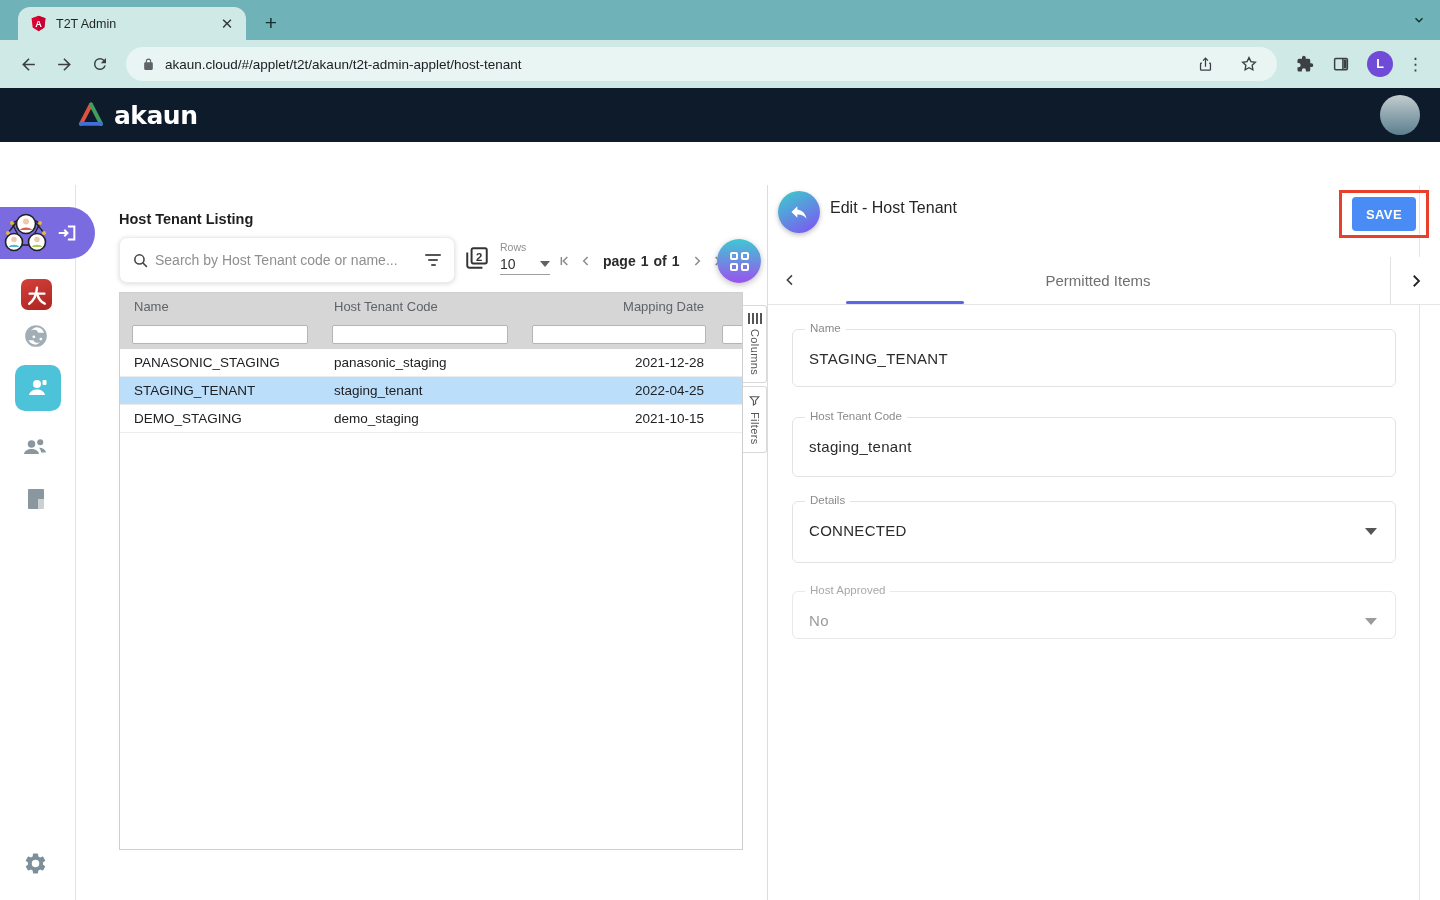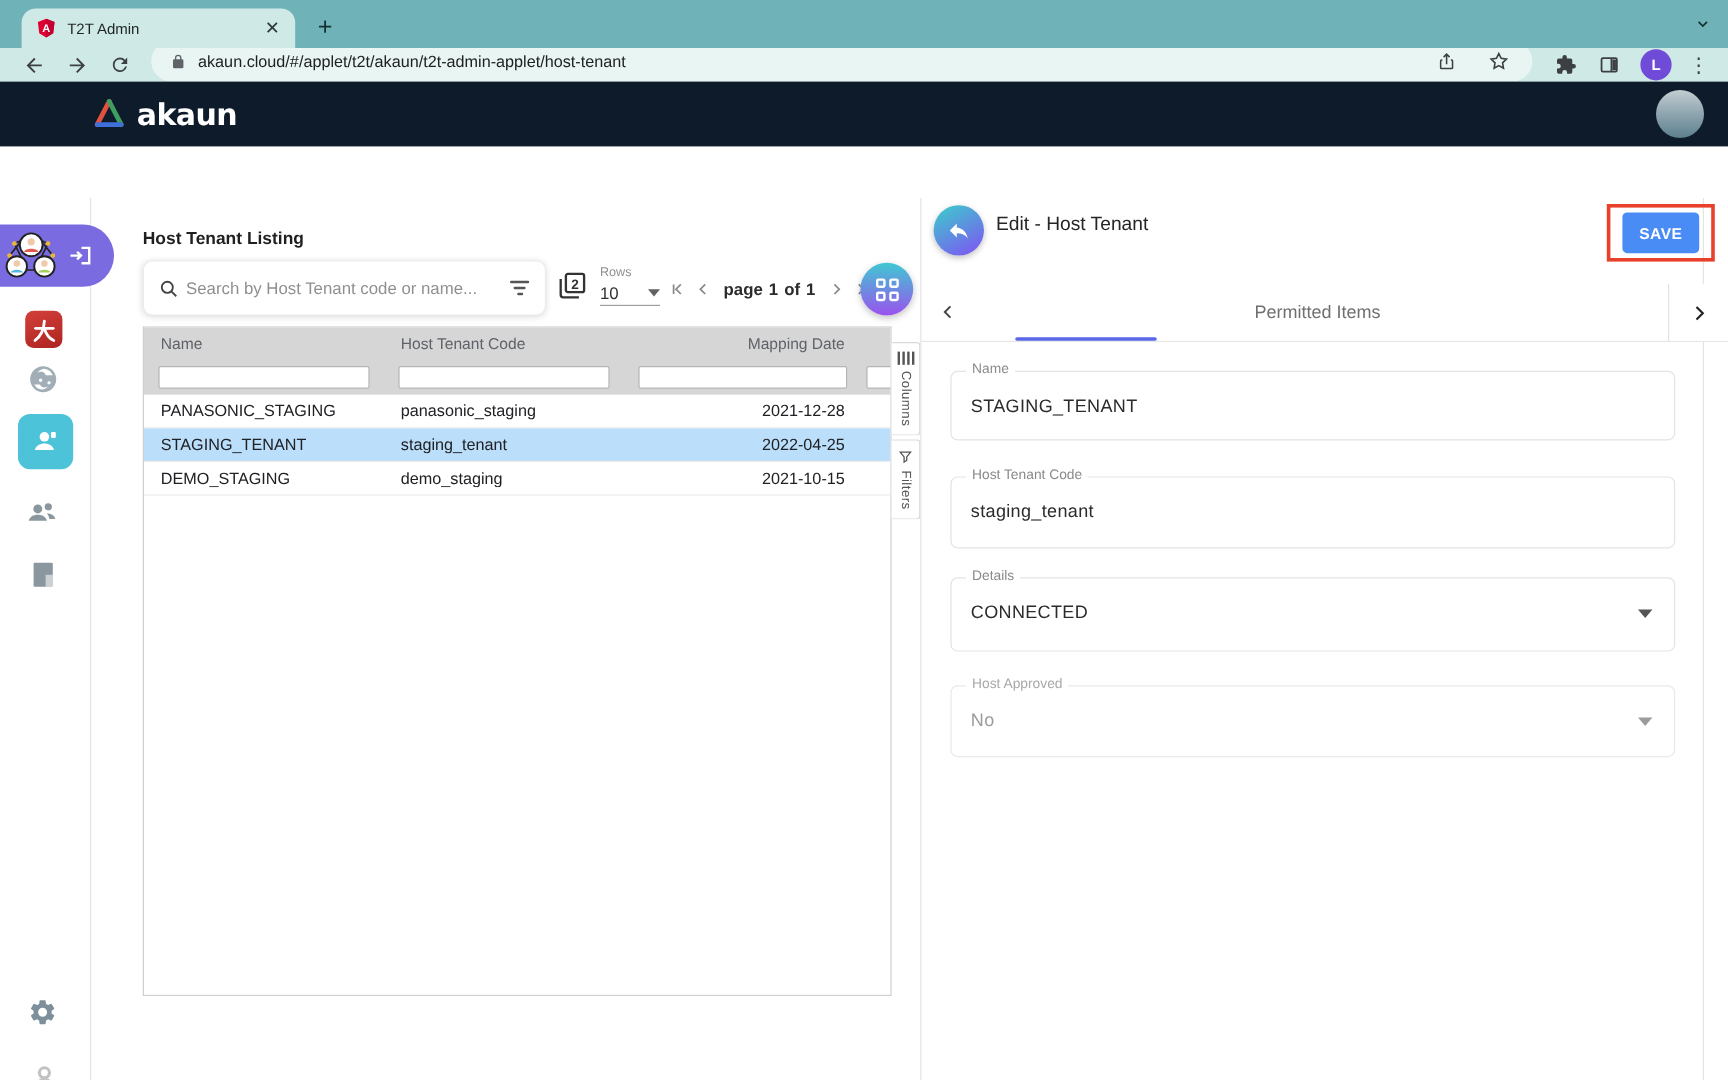--- a/index.html
+++ b/index.html
@@ -7,21 +7,21 @@
 
   
   .tabstrip { height:40px; background:#6fb2b8; position:relative; }
   .tab { position:absolute; left:18px; top:7px; width:228px; height:33px; background:#cfe9e7;
          border-radius:12px 12px 0 0; display:flex; align-items:center; padding:0 10px 0 12px; }
   .tab-title { font-size:12.5px; color:#1f2422; flex:1; margin-left:9px; white-space:nowrap; overflow:hidden; }
   .tab-close { font-size:15px; color:#2f3a38; width:18px; height:18px; line-height:17px; text-align:center; border-radius:50%; cursor:pointer; }
   .newtab { position:absolute; left:258px; top:10px; font-size:21px; color:#15302f; width:26px; height:26px; text-align:center; line-height:25px; }
   .strip-caret { position:absolute; right:14px; top:13px; color:#15302f; }
 
-  .urlrow { height:28px; background:#cfe9e7; display:flex; align-items:flex-end; padding:0 10px; }
+  .urlrow { height:48px; background:#cfe9e7; display:flex; align-items:center; padding:0 10px; }
   .nav-ic { width:28px; height:28px; display:flex; align-items:center; justify-content:center; margin:0 4px; color:#3c4043; }
   .urlpill { height:34px; background:#e9f5f3; border-radius:17px; flex:1; max-width:1186px; margin-left:8px;
              display:flex; align-items:center; padding:0 16px; }
   .url-text { font-size:13.5px; color:#202124; margin-left:10px; flex:1; }
   .pill-ic { width:24px; height:24px; display:flex; align-items:center; justify-content:center; margin-left:20px; color:#3c4043; }
   .chrome-right { display:flex; align-items:center; margin-left:10px; }
   .chrome-avatar { width:26px; height:26px; border-radius:50%; background:#6f4bd8; color:#fff; font-size:12.5px; font-weight:bold;
                    display:flex; align-items:center; justify-content:center; margin:0 8px; }
   .kebab { font-size:17px; color:#3c4043; letter-spacing:0; margin:0 6px; }
 
@@ -123,21 +123,21 @@
   .field .fvalue { padding:20px 16px 0 16px; font-size:15px; color:#2b2b2b; letter-spacing:.3px; }
   .field .fcaret { position:absolute; right:18px; top:26px; width:0; height:0;
                    border-left:6px solid transparent; border-right:6px solid transparent; border-top:7px solid #555; }
   .field.disabled { border-color:#e9e9e9; }
   .field.disabled .flabel { color:#a8a8a8; }
   .field.disabled .fvalue { color:#9b9b9b; }
   .field.disabled .fcaret { border-top-color:#9b9b9b; }
   .f-name { top:144px; height:58px; }
   .f-code { top:232px; height:60px; }
   .f-status { top:316px; height:62px; }
-  .f-approved { top:406px; height:60px; }
+  .f-approved { top:406px; height:48px; }
 </style>
 </head>
 <body>
 
 <div class="tabstrip">
   <div class="tab">
     <svg width="17" height="17" viewBox="0 0 24 24">
       <path fill="#dd0031" d="M12 1 2.2 4.6l1.6 13.2L12 23l8.2-5.2 1.6-13.2z"></path>
       <path fill="#c3002f" d="M12 1v22l8.2-5.2 1.6-13.2z"></path>
       <text x="12" y="16.5" font-size="13" font-weight="bold" fill="#fff" text-anchor="middle" font-family="Liberation Sans, sans-serif">A</text>

